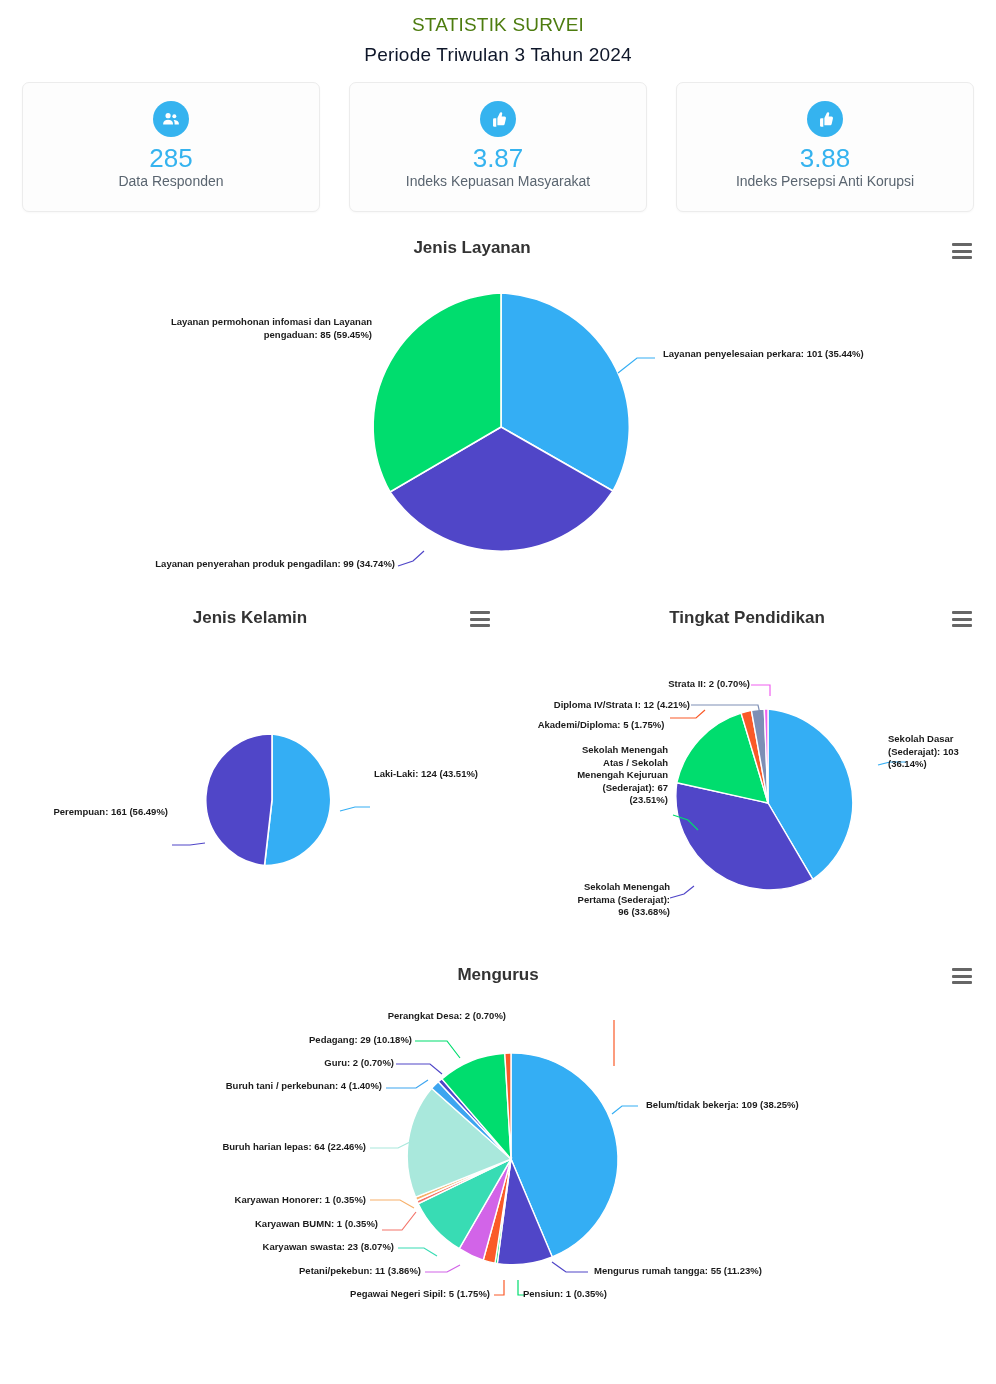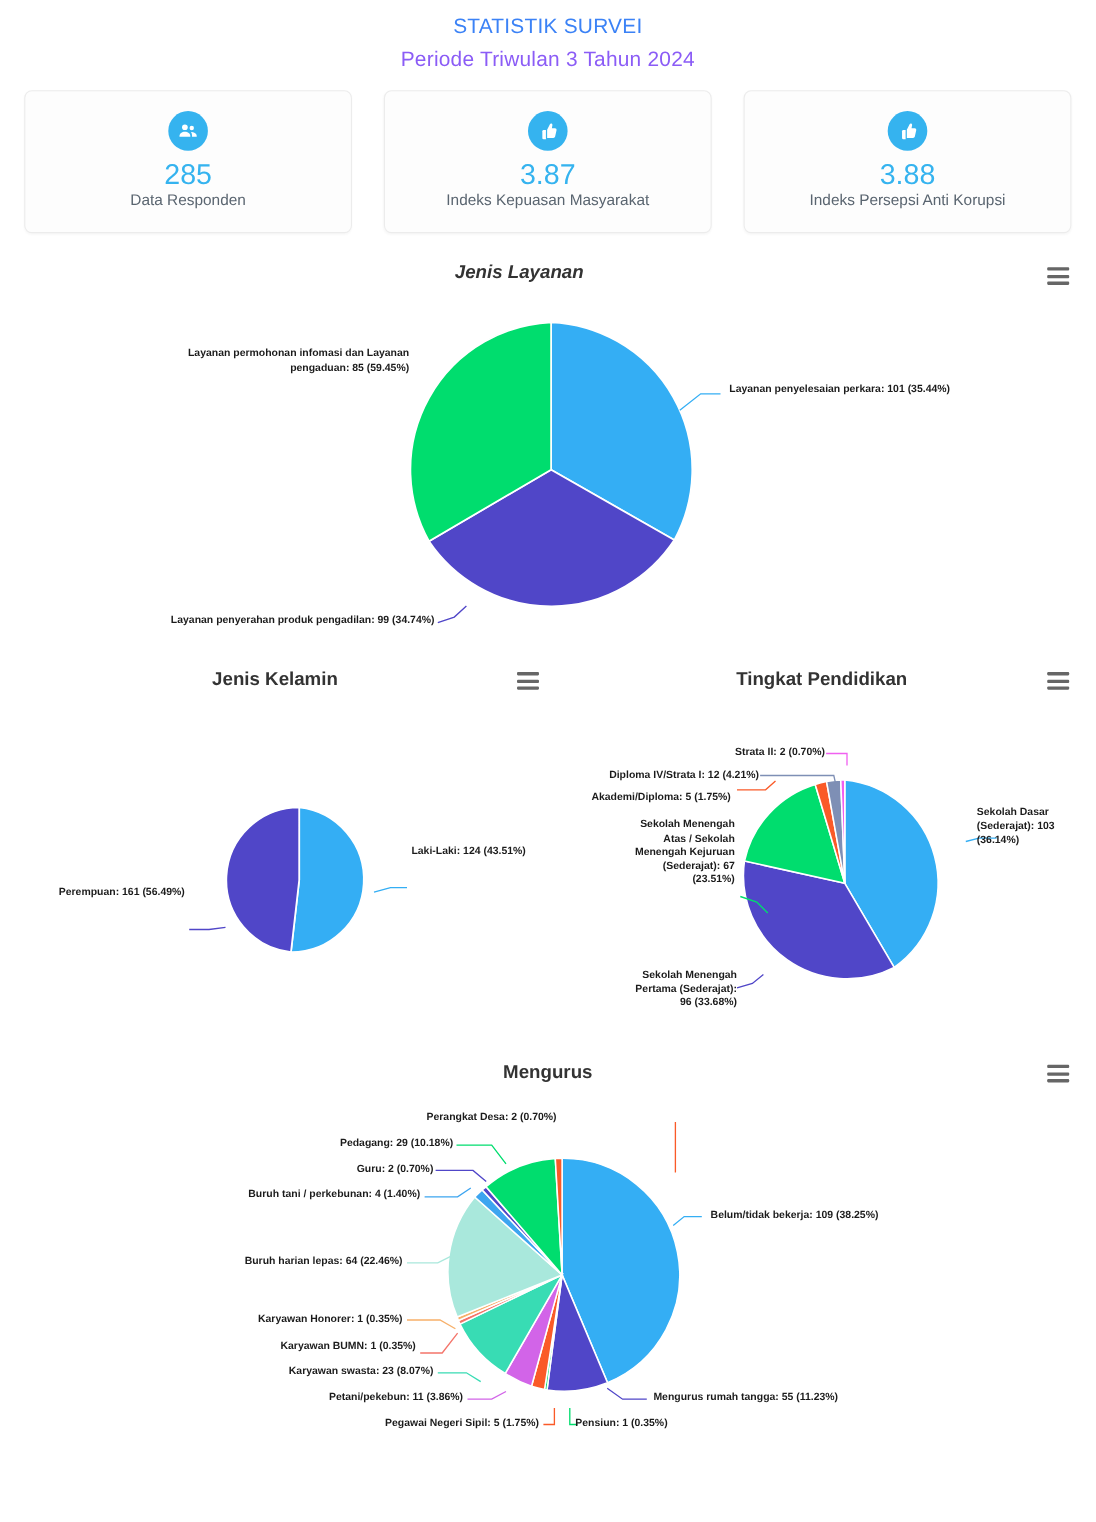--- a/index.html
+++ b/index.html
@@ -7,25 +7,25 @@
     margin: 0; padding: 0;
     width: 996px;
     background: #ffffff;
     font-family: "Liberation Sans", sans-serif;
   }
   .page { position: relative; width: 996px; height: 1384px; background:#fff; overflow:hidden; }
 
   
   .header { padding-top: 10px; text-align: center; }
   .header .title {
-    font-size: 19px; color: #3b82f6; font-weight: 400;
+    font-size: 19px; color: #4d7c0f; font-weight: 400;
     letter-spacing: .2px; line-height: 30px;
   }
   .header .subtitle {
-    font-size: 19px; color: #8b5cf6; font-weight: 400;
+    font-size: 19px; color: #0f172a; font-weight: 400;
     letter-spacing: .2px; line-height: 30px;
   }
 
   
   .cards { display: flex; gap: 29px; padding: 12px 22px 0 22px; }
   .card {
     flex: 1 1 0;
     background: #fdfdfd;
     border: 1px solid #ececec;
     border-radius: 7px;
@@ -118,21 +118,21 @@
         <svg width="19" height="19" viewBox="0 0 24 24" fill="#ffffff">
           <path d="M6.6 10.4h2.6V21H6.6a1.5 1.5 0 0 1-1.5-1.5v-7.6a1.5 1.5 0 0 1 1.5-1.5z"></path>
           <path d="M10.6 10.1l3.2-6.5c.4-.9 1.6-1.1 2.3-.5.5.4.7 1 .6 1.6l-.7 3.6h3.6c1.2 0 2.1 1.1 1.8 2.3l-1.6 7.1c-.2 1-1.1 1.7-2.1 1.7h-7.1z"></path>
         </svg>
       </div>
       <div class="stat-value">3.88</div>
       <div class="stat-label">Indeks Persepsi Anti Korupsi</div>
     </div>
   </div>
 
-  <div style="position:absolute; left:0; top:238px; width:944px;font-style:italic;">
+  <div style="position:absolute; left:0; top:238px; width:944px;">
     <div class="chart-title">Jenis Layanan</div>
   </div>
   <div class="burger" style="left:952px; top:243px;">
     <span></span>
     <span></span>
     <span></span>
   </div>
 
   <svg class="pie" style="left:367px; top:285px;" width="270" height="290" viewBox="0 0 270 290">
 

